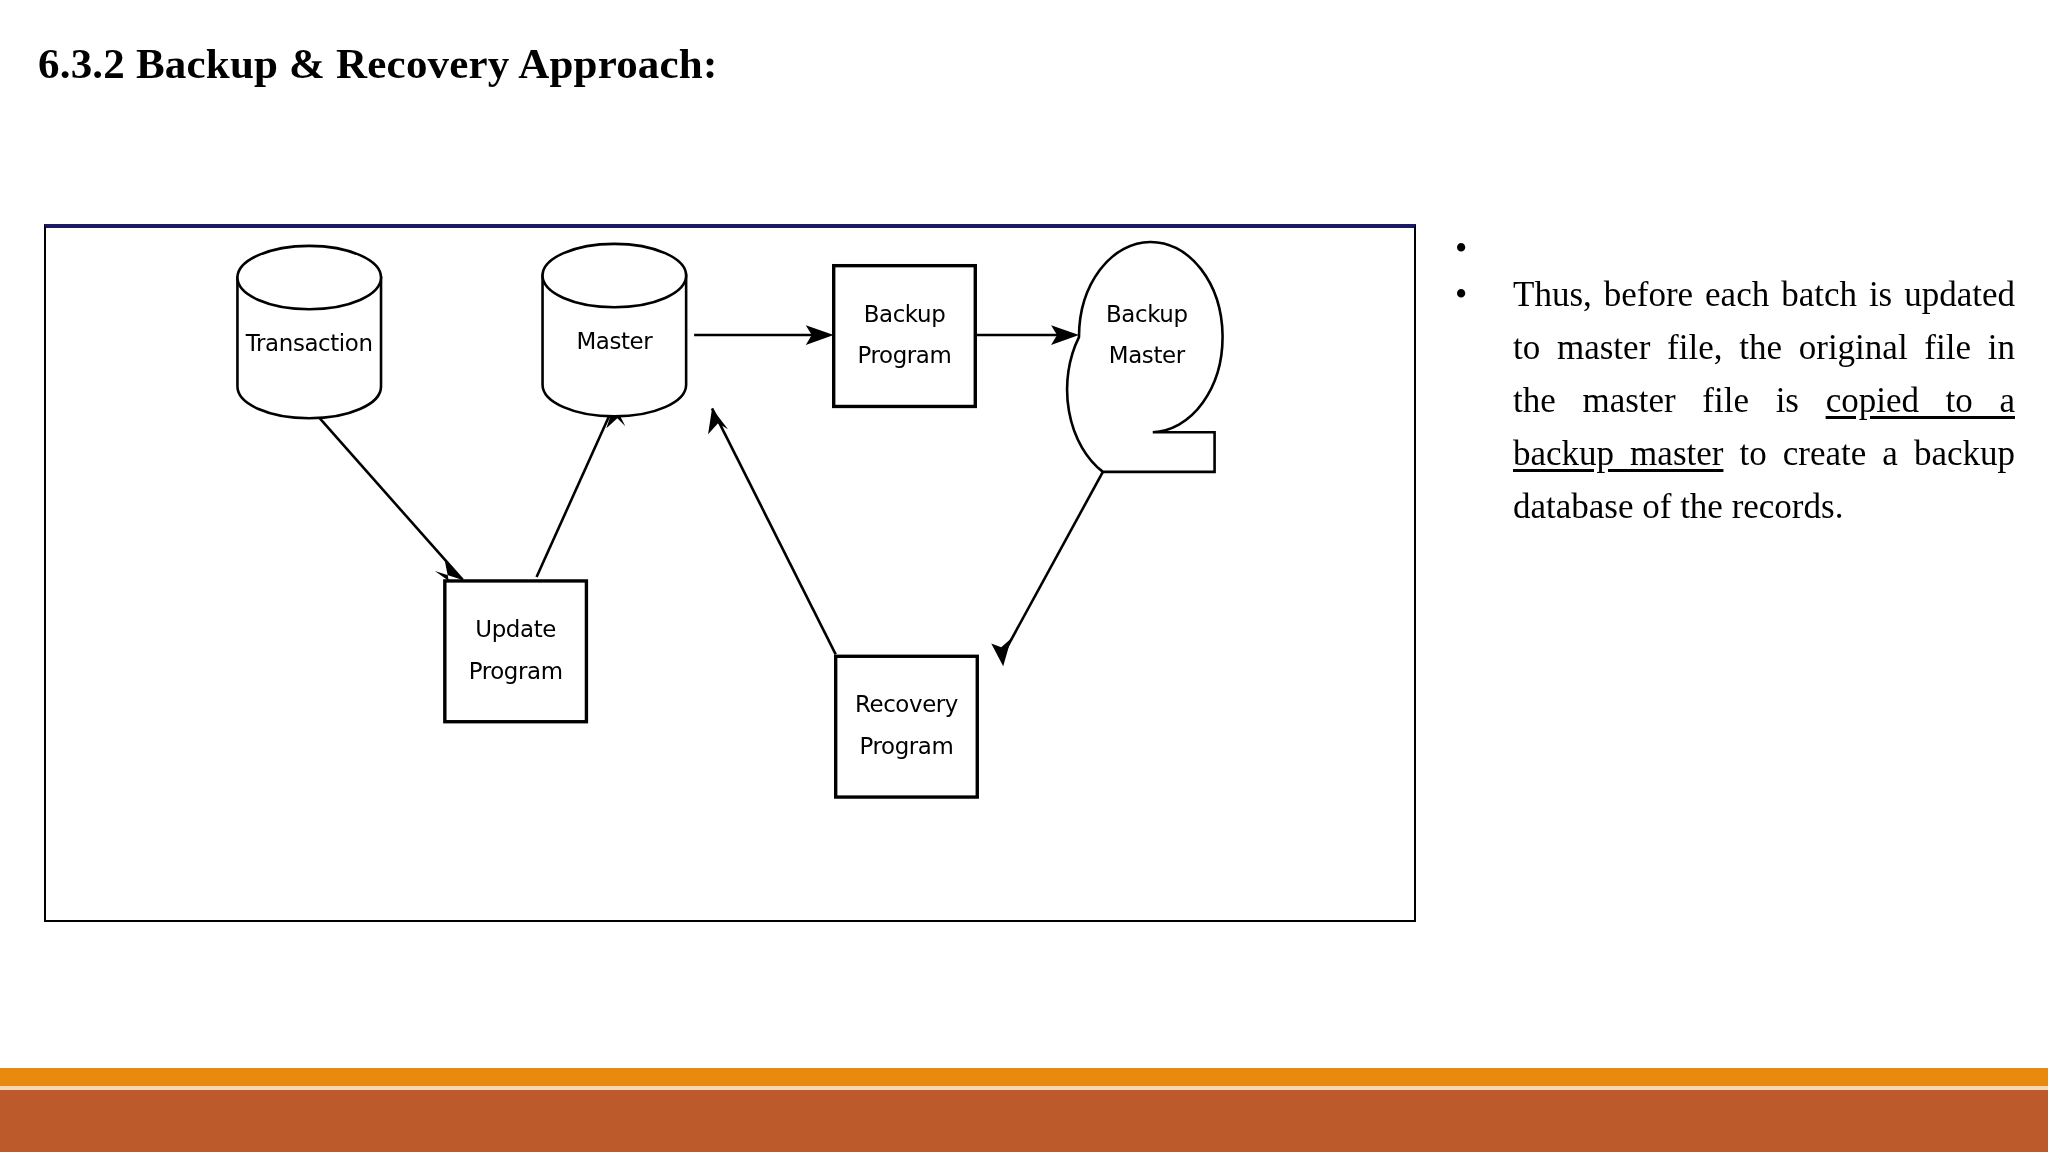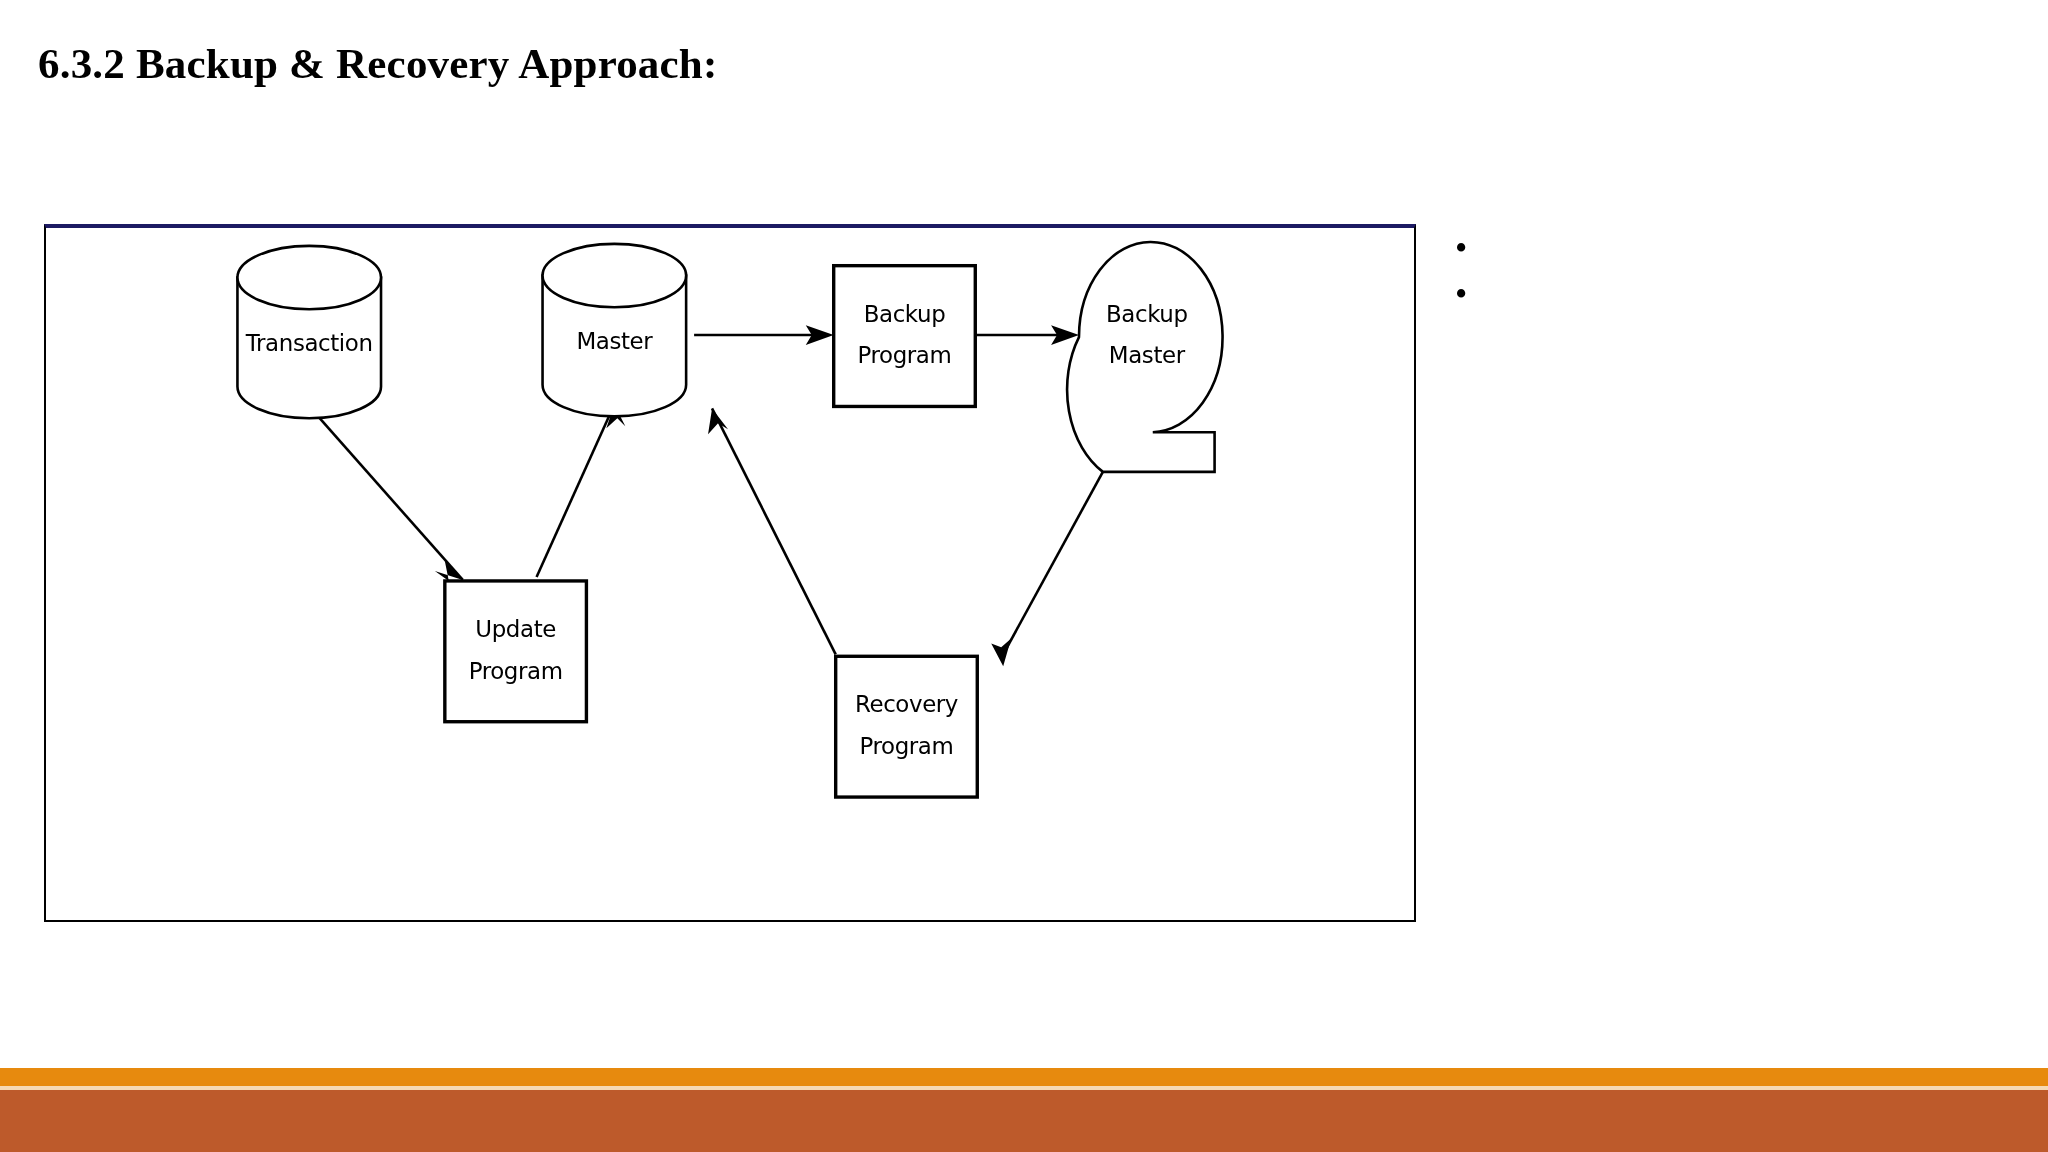--- a/index.html
+++ b/index.html
@@ -200,20 +200,21 @@
   </div>
 
   <div id="bullet-column">
 
     <div class="bullet-item">
       <span class="bullet-marker">•</span>
     </div>
 
     <div class="bullet-item">
       <span class="bullet-marker">•</span>
+      <span class="bullet-text"><span>Thus, before each batch is updated to master file, the original file in the master file is </span><u>copied to a backup master</u><span> to create a backup database of the records.</span></span>
     </div>
 
   </div>
 
   <div id="band-orange" style="background: rgb(231, 138, 14);"></div>
   <div id="band-divider" style="background: rgb(246, 217, 180);"></div>
   <div id="band-terracotta" style="background: rgb(189, 90, 43);"></div>
 
 </div>
 

